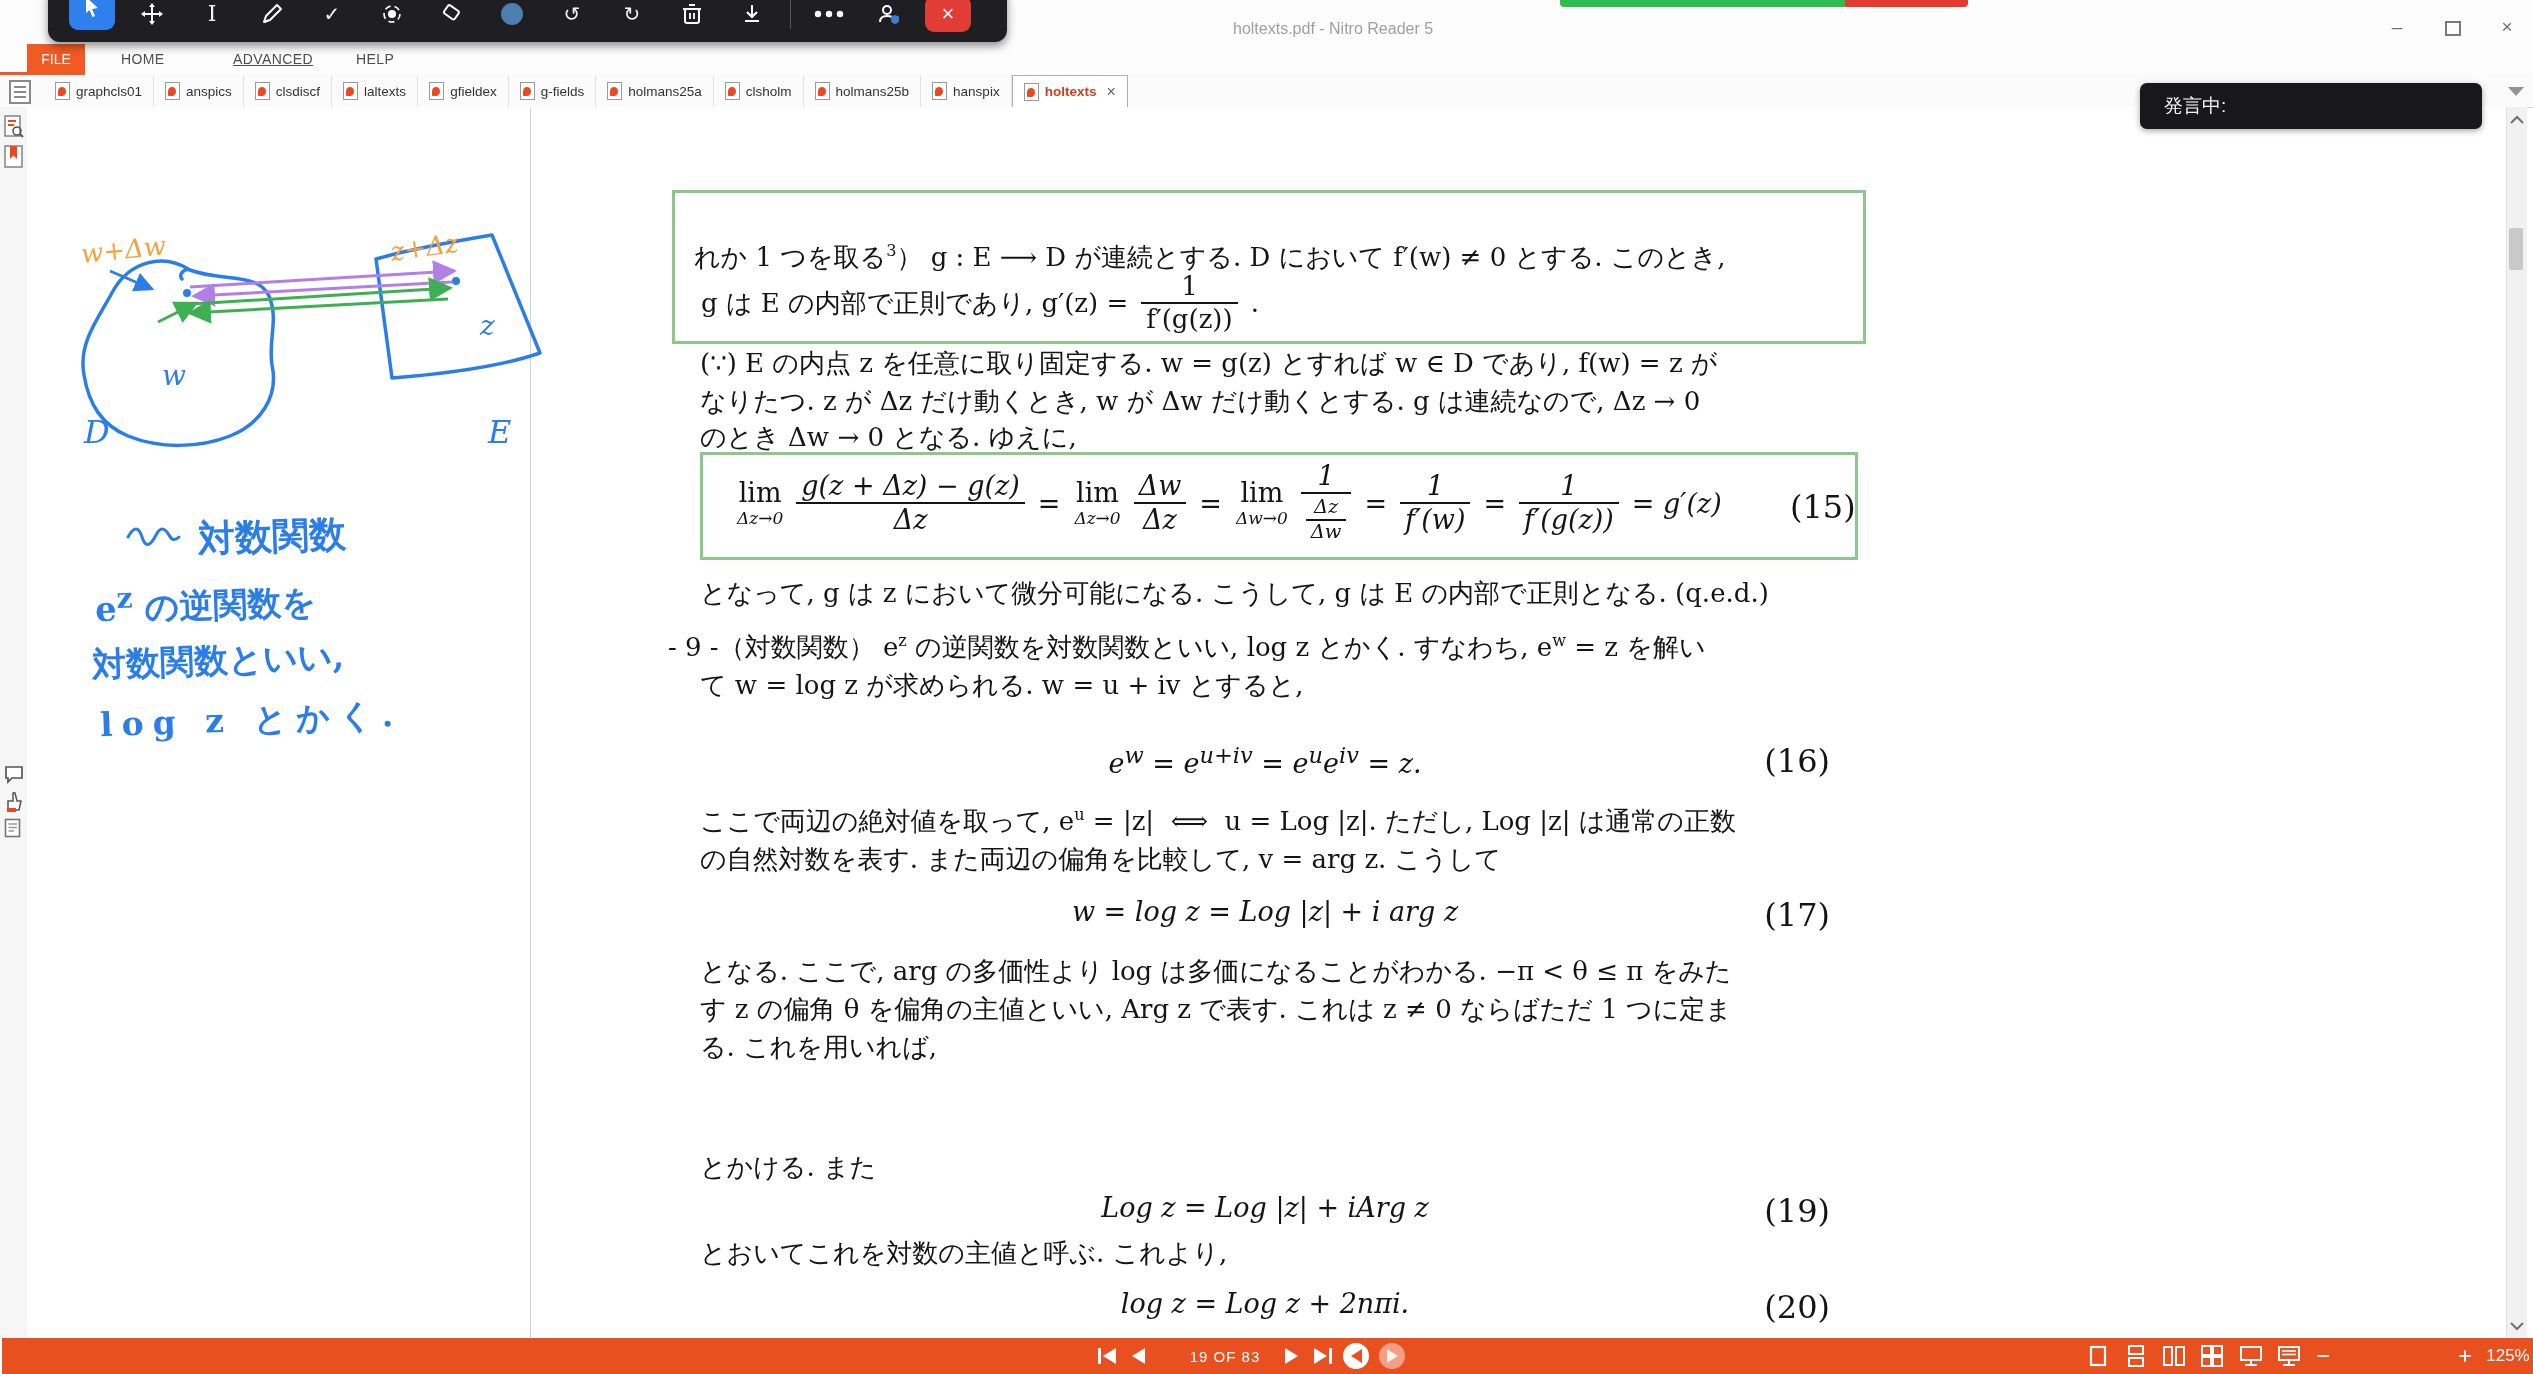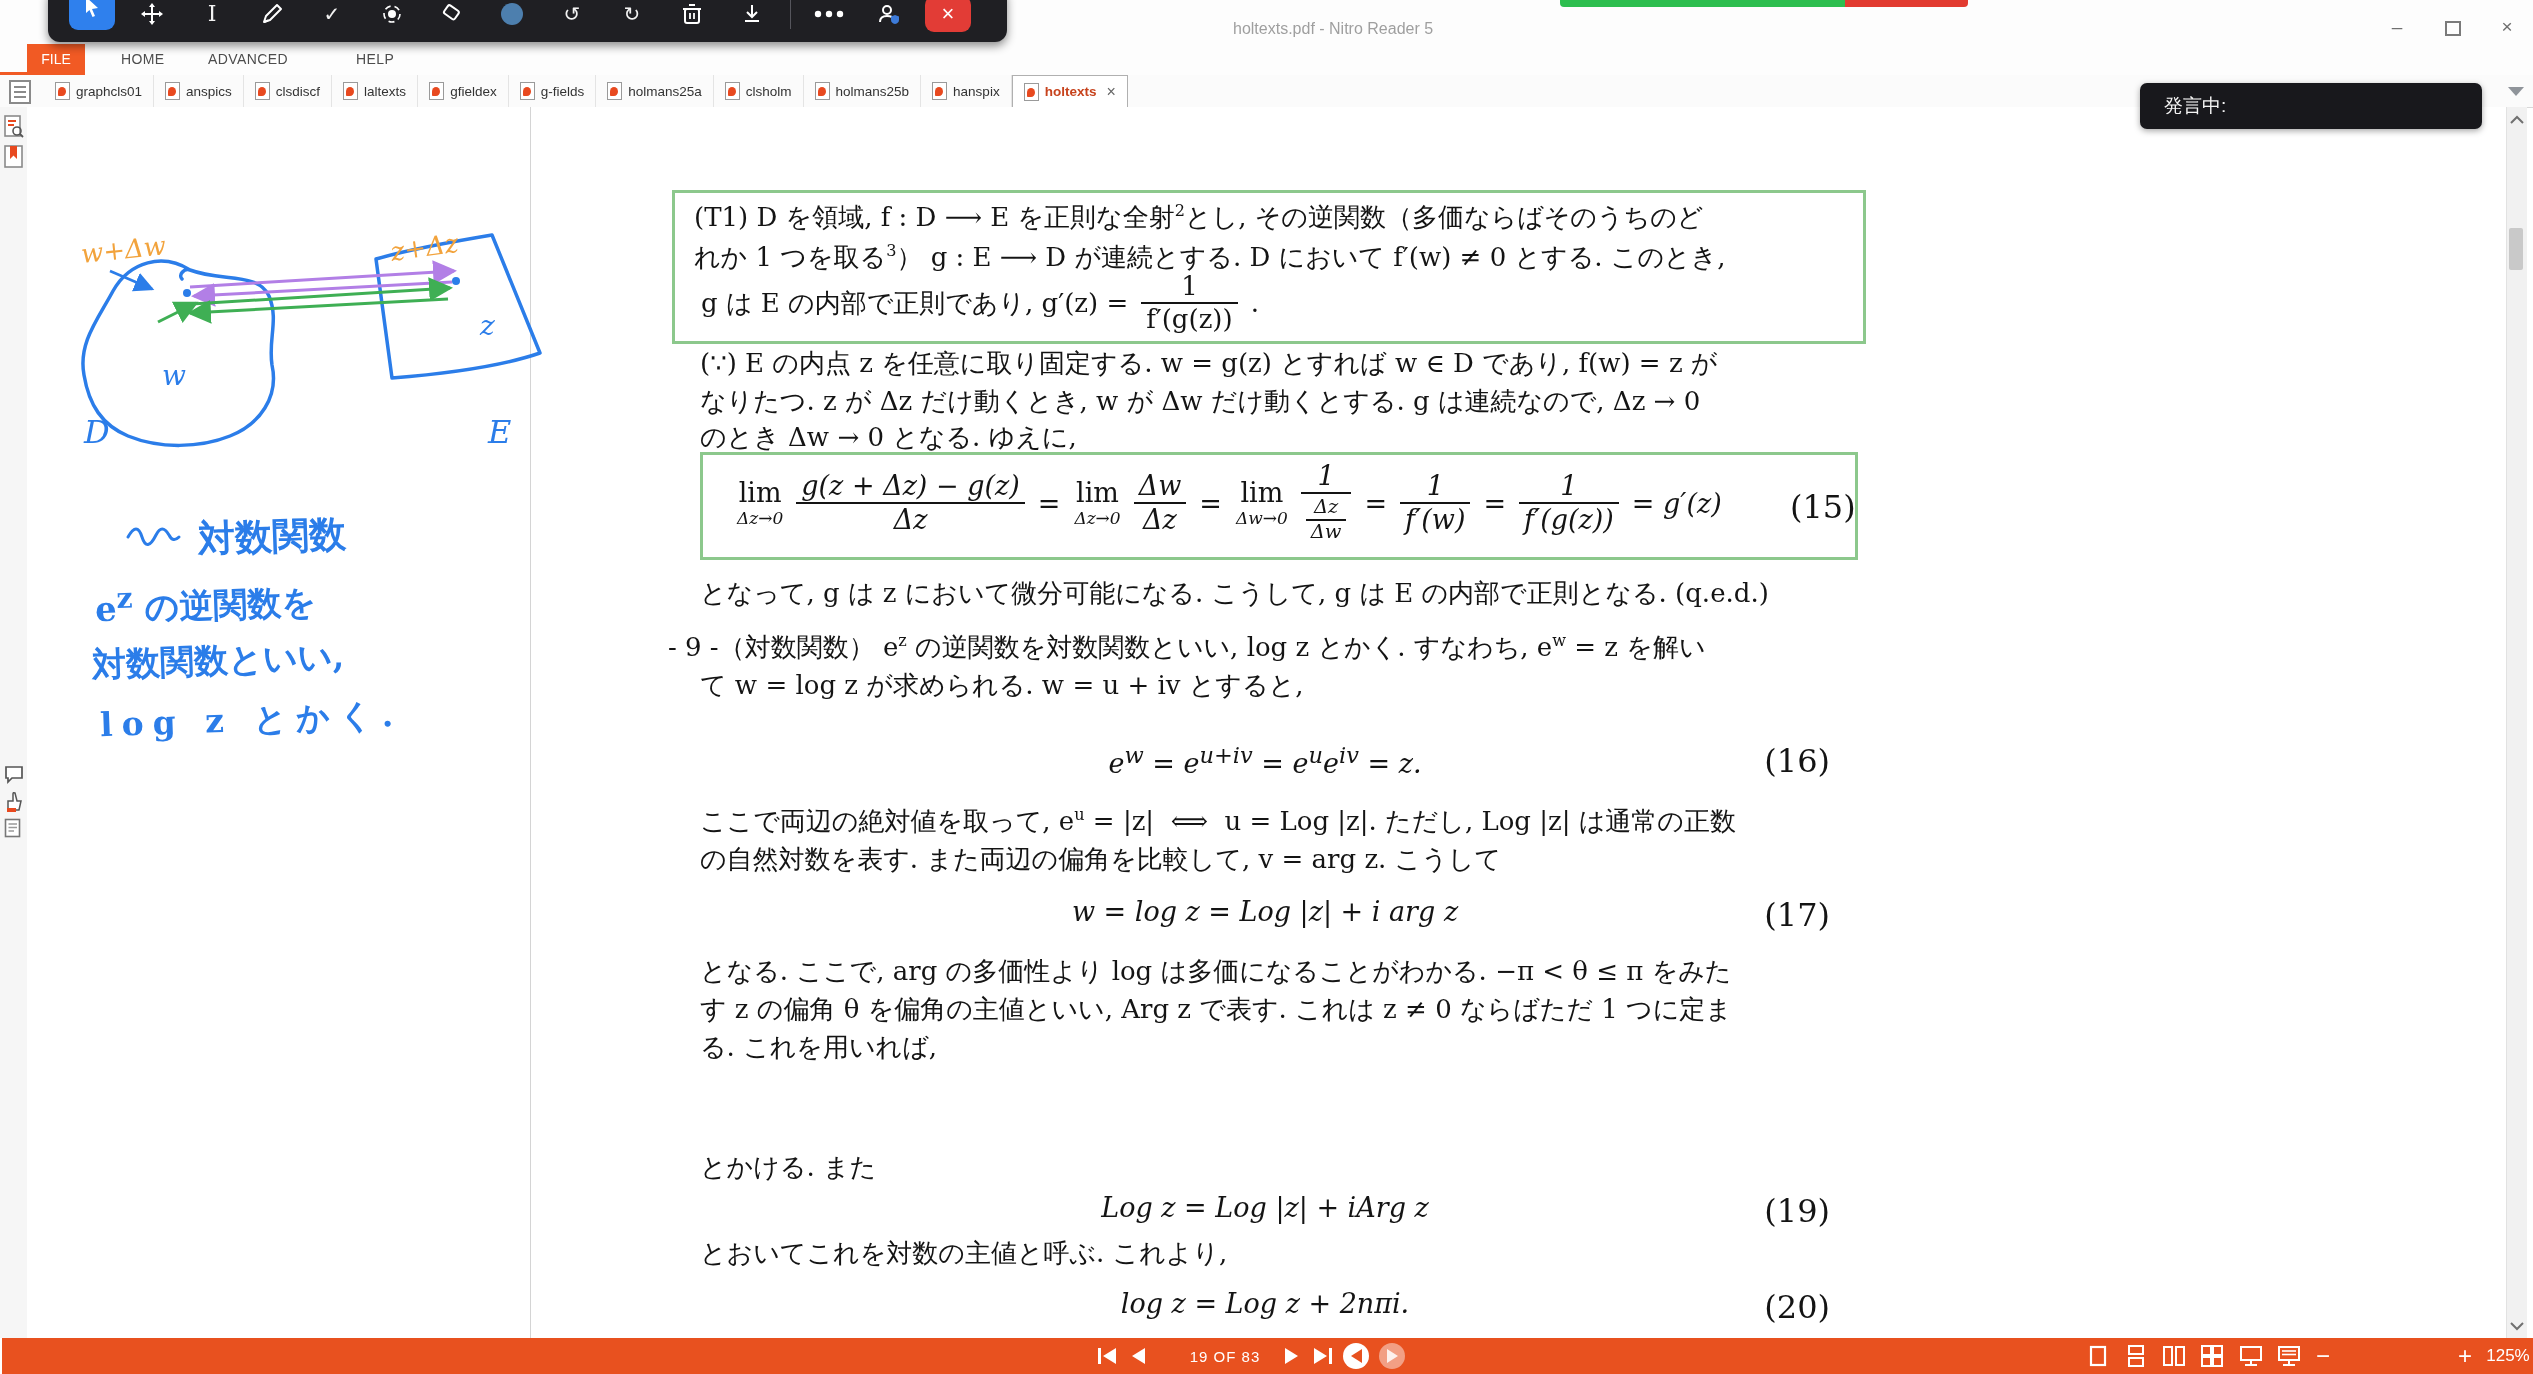--- a/index.html
+++ b/index.html
@@ -103,21 +103,21 @@
     <div class="share-green"></div>
     <div class="share-red"></div>
     <div class="winbtn" style="left:2380px;">–</div>
     <div class="winbtn" style="left:2436px;"><span class="maxglyph"></span></div>
     <div class="winbtn" style="left:2490px;">×</div>
   </div>
 
   <div class="ribbon">
     <div class="file-btn">FILE</div>
     <div class="menu-item" style="left:121px;">HOME</div>
-    <div class="menu-item" style="left:208px;">ADVANCED</div>
+    <div class="menu-item" style="left:233px;text-decoration:underline;">ADVANCED</div>
     <div class="menu-item" style="left:356px;">HELP</div>
   </div>
   <div class="file-underline"></div>
 
   <div class="tabbar">
     <div class="browse-btn">
       <svg width="28" height="26" viewBox="0 0 28 26">
         <rect x="4" y="2" width="20" height="22" fill="#fff" stroke="#8a8a8a" stroke-width="2"></rect>
         <line x1="8" y1="8" x2="20" y2="8" stroke="#8a8a8a" stroke-width="2"></line>
         <line x1="8" y1="13" x2="20" y2="13" stroke="#8a8a8a" stroke-width="2"></line>
@@ -207,21 +207,20 @@
         <line x1="4.5" y1="9.5" x2="13" y2="9.5" stroke="#999" stroke-width="1.5"></line>
         <line x1="4.5" y1="13" x2="10" y2="13" stroke="#999" stroke-width="1.5"></line>
       </svg>
     </div>
   </div>
 
   <div class="viewport"></div>
   <div class="page-edge"></div>
 
   <div class="gbox" style="left:672px;top:190px;width:1188px;height:148px;"></div>
-  <div class="line" style="left:694px;top:200px;">(T1) D を領域, f : D ⟶ E を正則な全射<sup>2</sup>とし, その逆関数（多価ならばそのうちのど</div>
   <div class="line" style="left:694px;top:240px;">れか 1 つを取る<sup>3</sup>） g : E ⟶ D が連続とする. D において f′(w) ≠ 0 とする. このとき,</div>
   <div class="mathrow jline" style="left:694px;top:272px;height:62px;font-style:normal;font-size:26px;">
       <span class="mt">g は E の内部で正則であり, g′(z) =</span>
       <span class="frac">
         <span class="num"><span>1</span></span>
         <span class="bar"></span>
         <span class="den"><span>f′(g(z))</span></span>
       </span>
       <span class="mt">.</span>
     </div>

